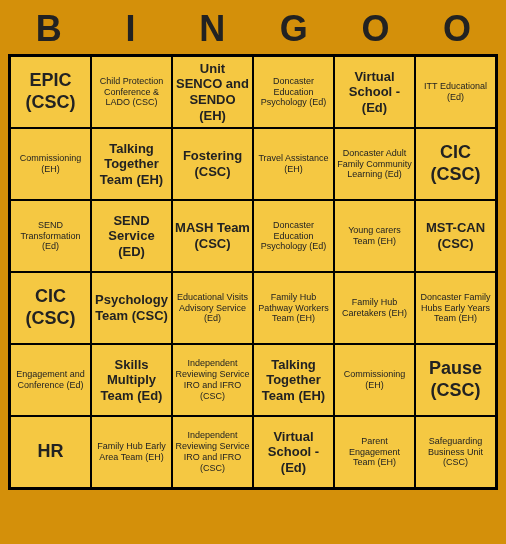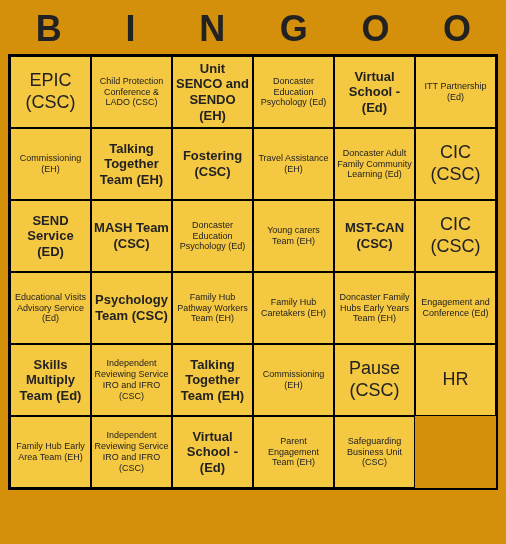--- a/index.html
+++ b/index.html
@@ -42,21 +42,21 @@
       justify-content: center;
       text-align: center;
       padding: 3px 2px;
       min-height: 72px;
       font-size: 10px;
       color: #222;
       line-height: 1.2;
     }
     .cell.large {
       font-size: 18px;
-      font-weight: normal;
+      font-weight: bold;
     }
     .cell.medium {
       font-size: 13px;
       font-weight: bold;
     }
     .cell.small {
       font-size: 9px;
     }
   </style>
 </head>
@@ -69,35 +69,36 @@
     <span class="bingo-letter">G</span>
     <span class="bingo-letter">O</span>
     <span class="bingo-letter">O</span>
   </div>
 <div class="bingo-grid">
 <div class="cell large">EPIC (CSC)</div>
     <div class="cell small">Child Protection Conference &amp; LADO (CSC)</div>
     <div class="cell medium">Unit SENCO and SENDO (EH)</div>
     <div class="cell small">Doncaster Education Psychology (Ed)</div>
     <div class="cell medium">Virtual School - (Ed)</div>
-    <div class="cell small">ITT Partnership (Ed)</div>
+    <div class="cell small">ITT Educational (Ed)</div>
     <div class="cell small">Commissioning (EH)</div>
     <div class="cell medium">Talking Together Team (EH)</div>
     <div class="cell medium">Fostering (CSC)</div>
     <div class="cell small">Travel Assistance (EH)</div>
     <div class="cell small">Doncaster Adult Family Community Learning (Ed)</div>
     <div class="cell large">CIC (CSC)</div>
+    <div class="cell small">SEND Transformation (Ed)</div>
     <div class="cell medium">SEND Service (ED)</div>
     <div class="cell medium">MASH Team (CSC)</div>
     <div class="cell small">Doncaster Education Psychology (Ed)</div>
     <div class="cell small">Young carers Team (EH)</div>
     <div class="cell medium">MST-CAN (CSC)</div>
     <div class="cell large">CIC (CSC)</div>
+    <div class="cell medium">Psychology Team (CSC)</div>
     <div class="cell small">Educational Visits Advisory Service (Ed)</div>
-    <div class="cell medium">Psychology Team (CSC)</div>
     <div class="cell small">Family Hub Pathway Workers Team (EH)</div>
     <div class="cell small">Family Hub Caretakers (EH)</div>
     <div class="cell small">Doncaster Family Hubs Early Years Team (EH)</div>
     <div class="cell small">Engagement and Conference (Ed)</div>
     <div class="cell medium">Skills Multiply Team (Ed)</div>
     <div class="cell small">Independent Reviewing Service IRO and IFRO (CSC)</div>
     <div class="cell medium">Talking Together Team (EH)</div>
     <div class="cell small">Commissioning (EH)</div>
     <div class="cell large">Pause (CSC)</div>
     <div class="cell large">HR</div>

